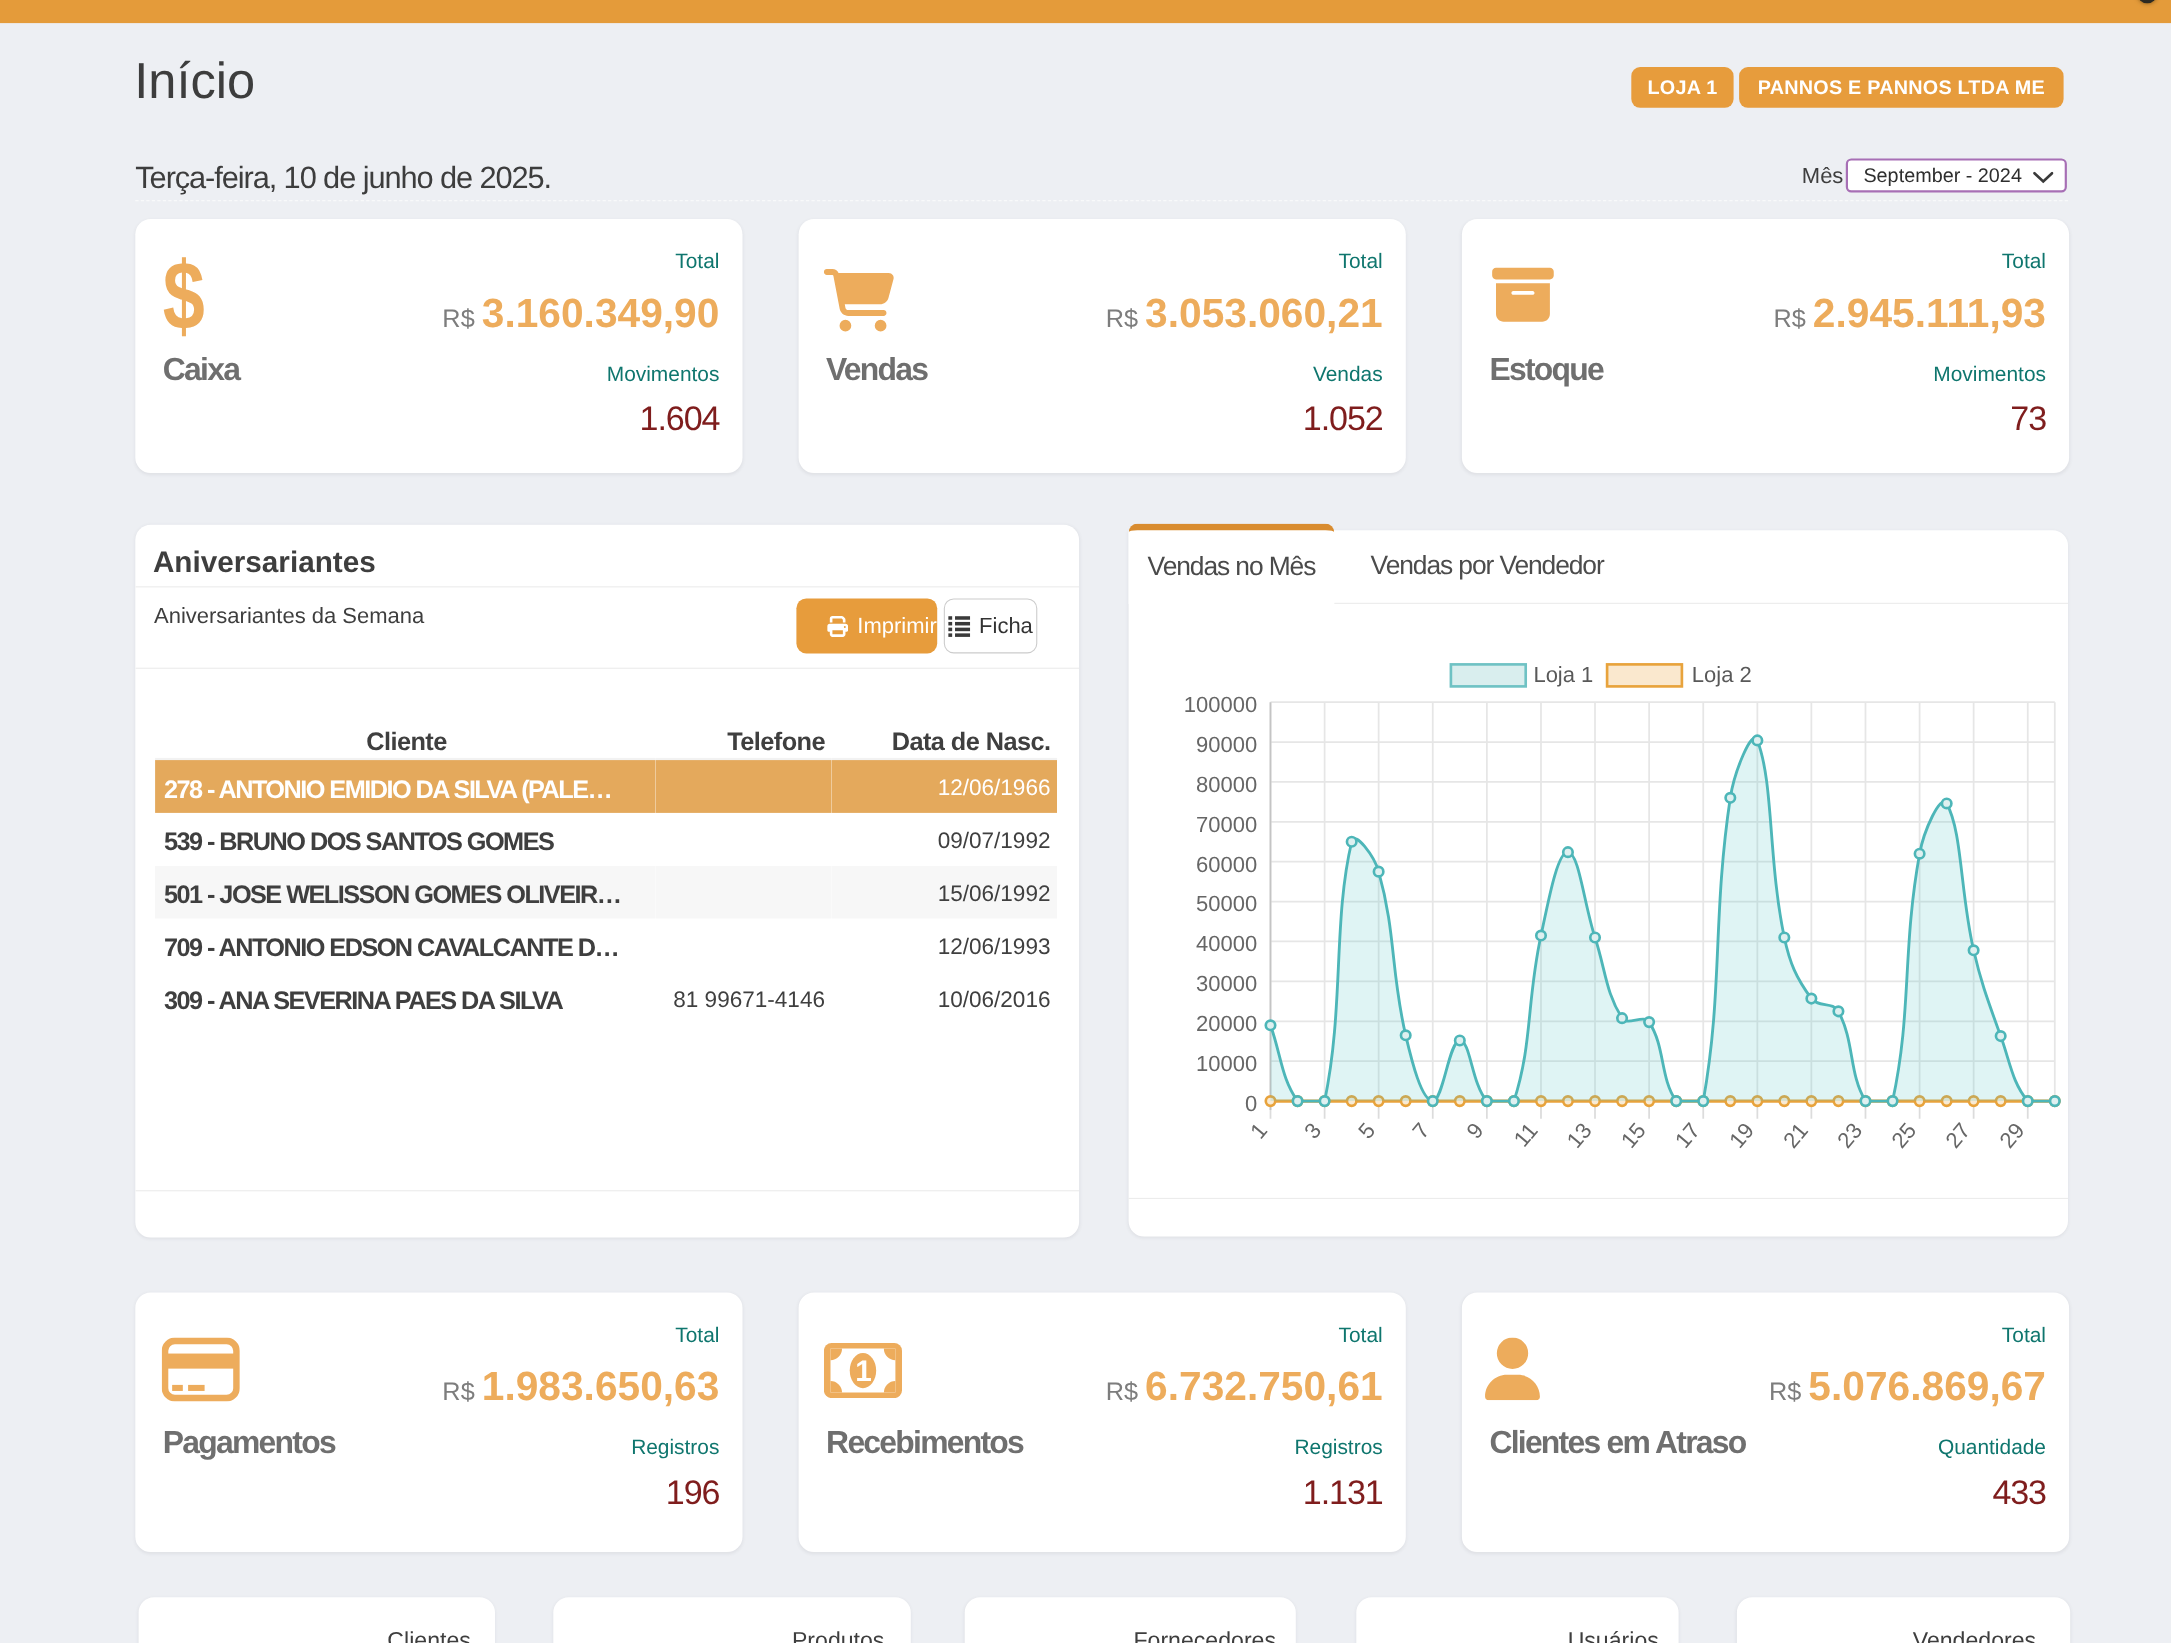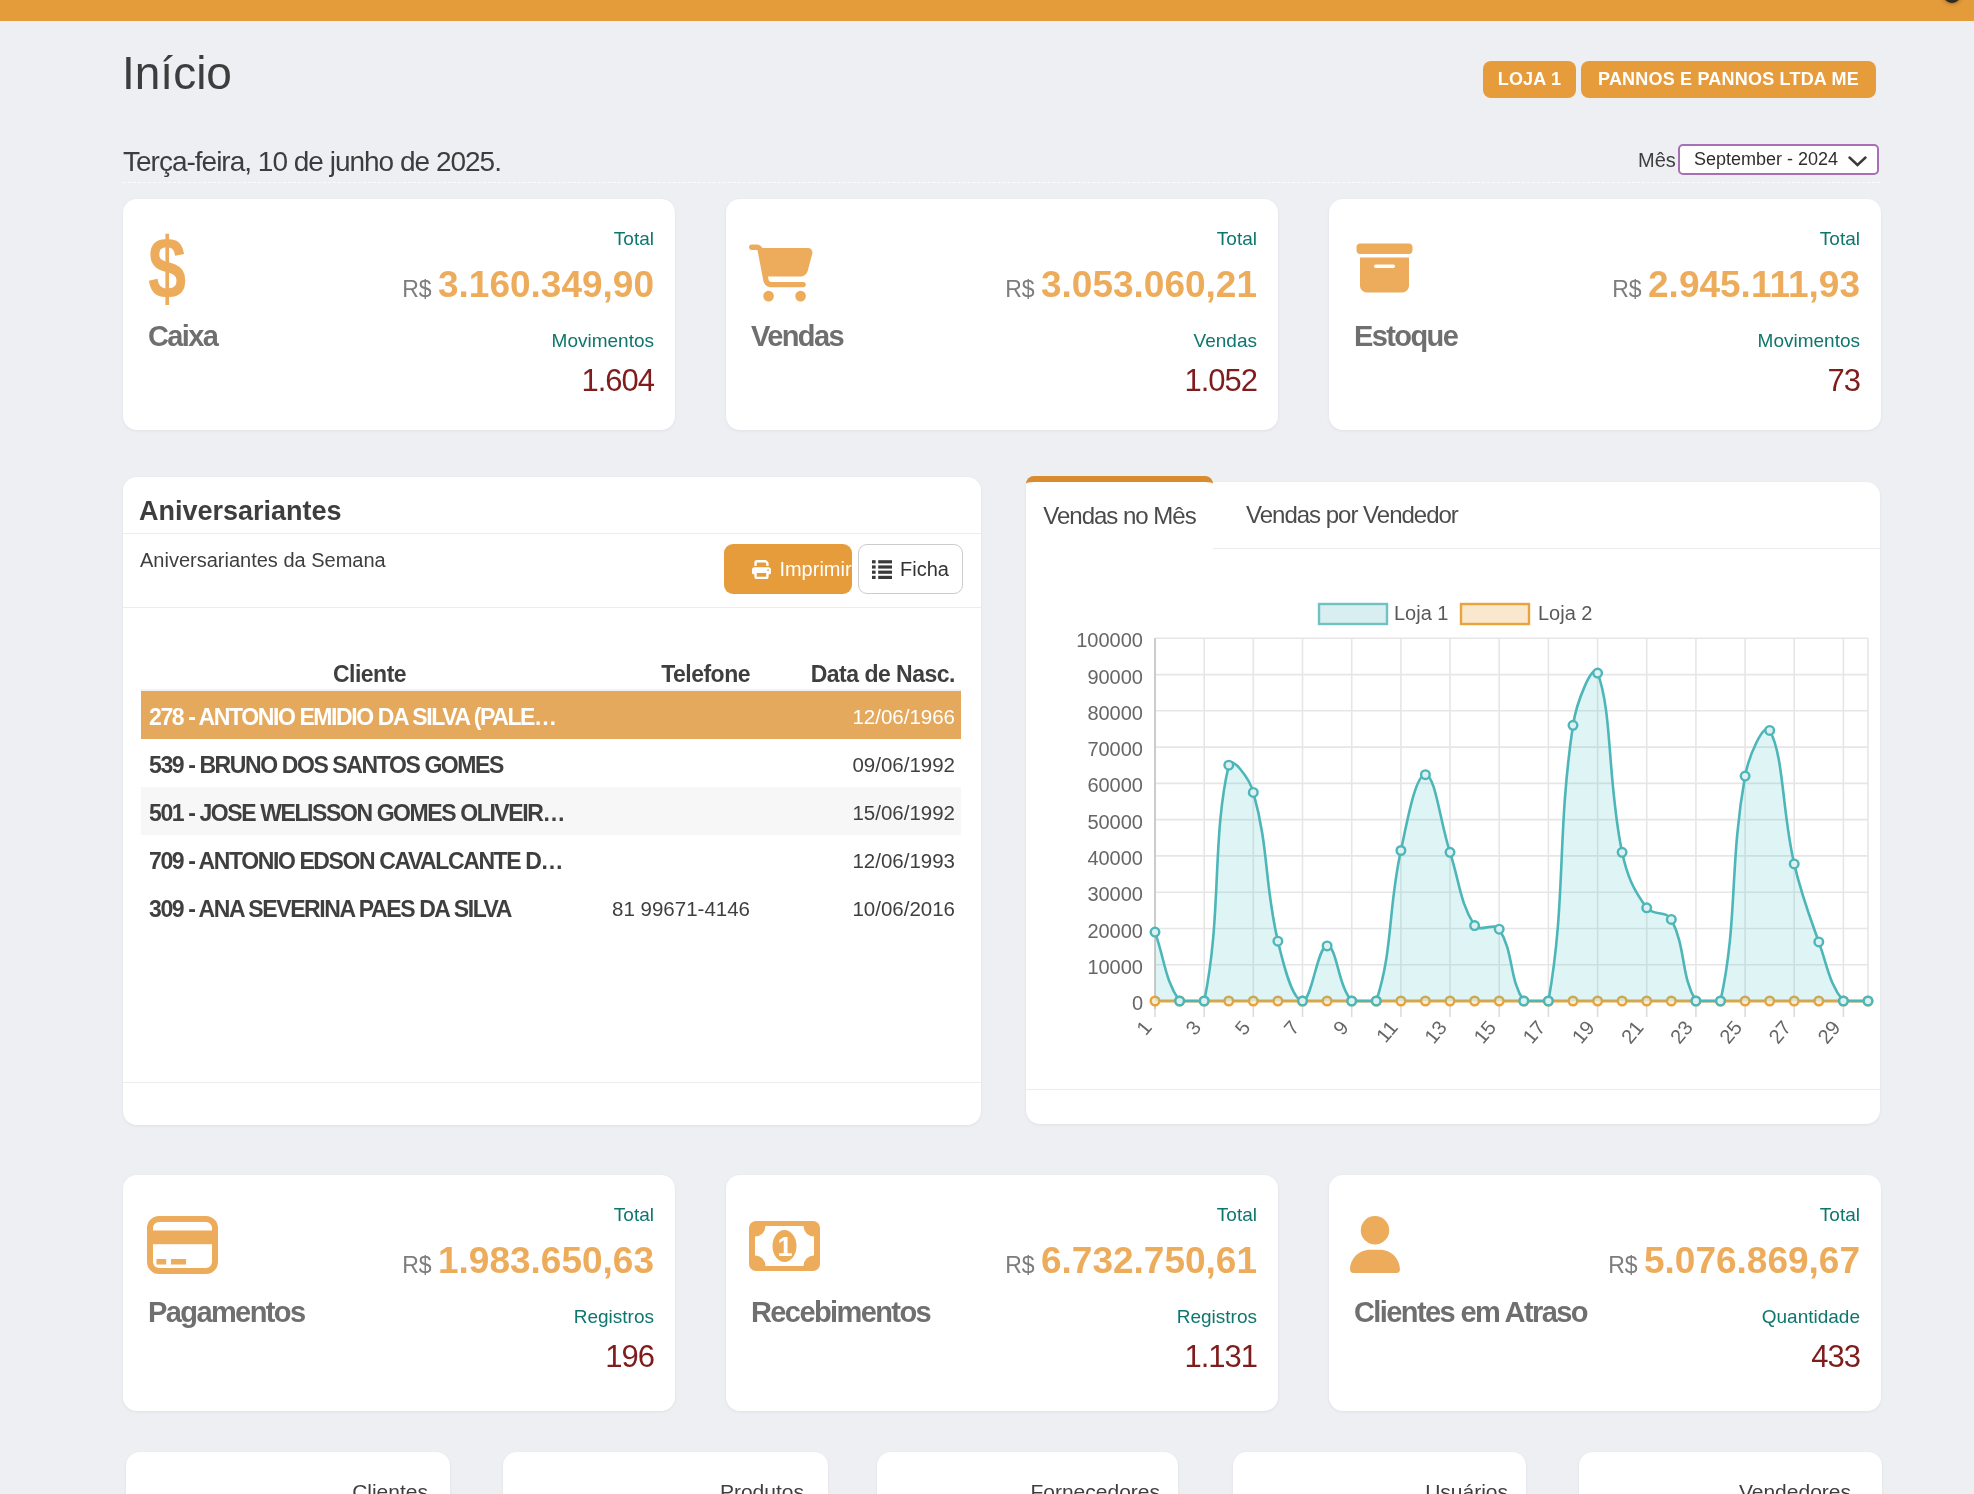--- a/index.html
+++ b/index.html
@@ -26,21 +26,21 @@
 .kpi .val .rs { font-size:23px; font-weight:normal; color:#7d7d7d; letter-spacing:0; }
 .kpi .num { font-size:31px; line-height:40px; color:#7f1d1d; letter-spacing:-1px; margin-top:5px;}
 .kpi .lbl2 { margin-top:15px; }
 
 
 .panel { position:absolute; background:#fff; border-radius:14px; box-shadow:0 1px 3px rgba(60,60,80,0.08); overflow:hidden; }
 .ptitle { position:absolute; left:16px; top:21px; font-size:27px; font-weight:bold; color:#3e3e3e; line-height:1; }
 .pline { position:absolute; left:0; width:100%; border-top:1px solid #ececec; }
 .psub { position:absolute; left:17px; top:73px; font-size:20px; color:#3e3e3e; line-height:1; }
 .btn-imp { position:absolute; left:601px; top:67px; width:128px; height:50px; background:#e79c3c; border-radius:9px; color:#fff; font-size:20px; display:flex; align-items:center; justify-content:center; gap:8px;padding-left:28px;}
-.btn-ficha { position:absolute; left:735px; top:67px; width:105px; height:50px; background:#fff; border:1px solid #ccc; border-radius:9px; color:#333; font-size:20px; display:flex; align-items:center; justify-content:center; gap:8px;}
+.btn-ficha { position:absolute; left:735px; top:67px; width:85px; height:50px; background:#fff; border:1px solid #ccc; border-radius:9px; color:#333; font-size:20px; display:flex; align-items:center; justify-content:center; gap:8px;}
 
 table.aniv { position:absolute; left:18px; top:163px; width:820px; border-collapse:collapse; table-layout:fixed; font-size:24px; color:#3f3f3f; white-space:nowrap; }
 table.aniv th { text-align:center; font-weight:bold; font-size:23px; letter-spacing:-0.5px; padding:20px 6px 1px 0; border-bottom:2px solid #f2f2f2; line-height:28px; }
 table.aniv th.r, table.aniv td.r { text-align:right; }
 table.aniv td { padding:12px 6px 8px 0; font-weight:bold; line-height:28px; letter-spacing:-1.4px; font-size:23px; overflow:hidden; }
 table.aniv td.ph, table.aniv td.r { font-weight:normal; font-size:20.5px; letter-spacing:0; }
 table.aniv tr.hl { background:#e4a95c; color:#fff; }
 table.aniv tr.st { background:#f7f7f7; }
 table.aniv td:first-child, table.aniv th:first-child { padding-left:8px; }
 table.aniv th.r { font-size:23px; }
@@ -137,21 +137,21 @@
           <th class="r">Data de Nasc.</th>
         </tr>
     <tr class="hl">
           <td>278 - ANTONIO EMIDIO DA SILVA (PALE…</td>
           <td class="ph r"></td>
           <td class="r">12/06/1966</td>
         </tr>
     <tr>
           <td>539 - BRUNO DOS SANTOS GOMES</td>
           <td class="ph r"></td>
-          <td class="r">09/06/1992</td>
+          <td class="r">09/07/1992</td>
         </tr>
     <tr class="st">
           <td>501 - JOSE WELISSON GOMES OLIVEIR…</td>
           <td class="ph r"></td>
           <td class="r">15/06/1992</td>
         </tr>
     <tr>
           <td>709 - ANTONIO EDSON CAVALCANTE D…</td>
           <td class="ph r"></td>
           <td class="r">12/06/1993</td>

